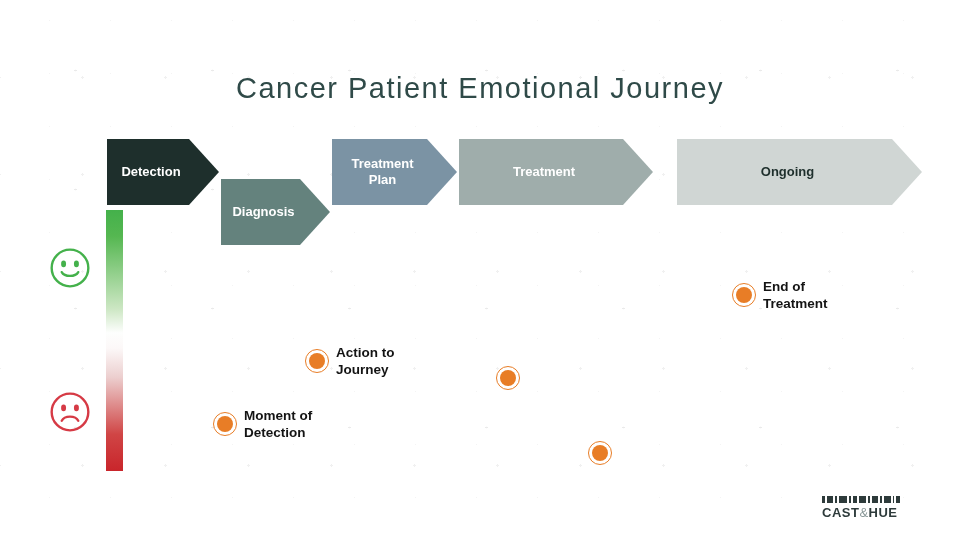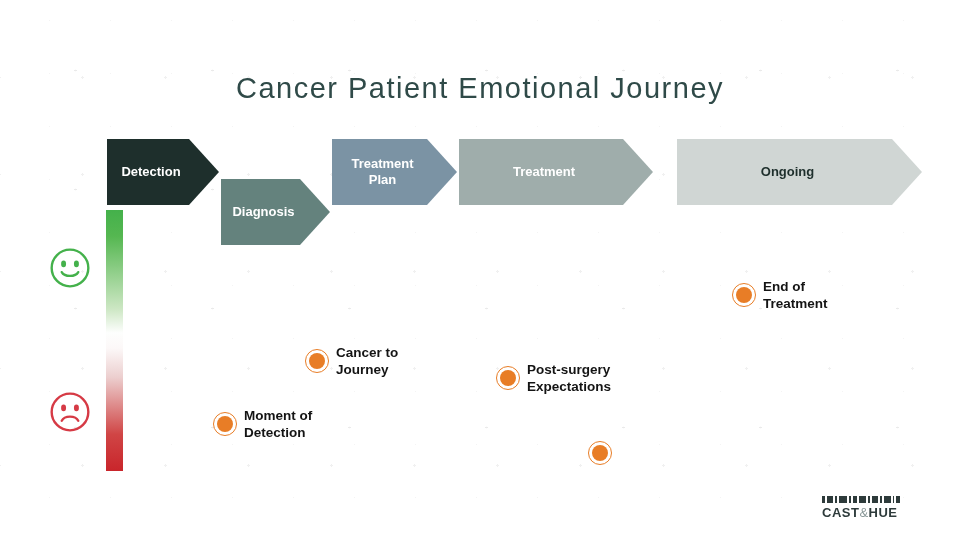--- a/index.html
+++ b/index.html
@@ -102,34 +102,30 @@
       <span>Moment of</span>
         <span>Detection</span>
     </div>
   </div>
 
   <div class="point" style="left: 305px; top: 349px;">
     <div class="marker">
         <div class="marker-inner"></div>
       </div>
     <div class="point-label">
-      <span>Cancer to</span>
+      <span>Action to</span>
         <span>Journey</span>
     </div>
   </div>
 
 
   <div class="point" style="left: 496px; top: 366px;">
     <div class="marker">
         <div class="marker-inner"></div>
       </div>
-    <div class="point-label">
-      <span>Post-surgery</span>
-        <span>Expectations</span>
-    </div>
   </div>
 
   <div class="point" style="left: 588px; top: 441px;">
     <div class="marker">
         <div class="marker-inner"></div>
       </div>
   </div>
 
   <div class="point" style="left: 732px; top: 276px; margin-top: 7px;">
     <div class="marker">

